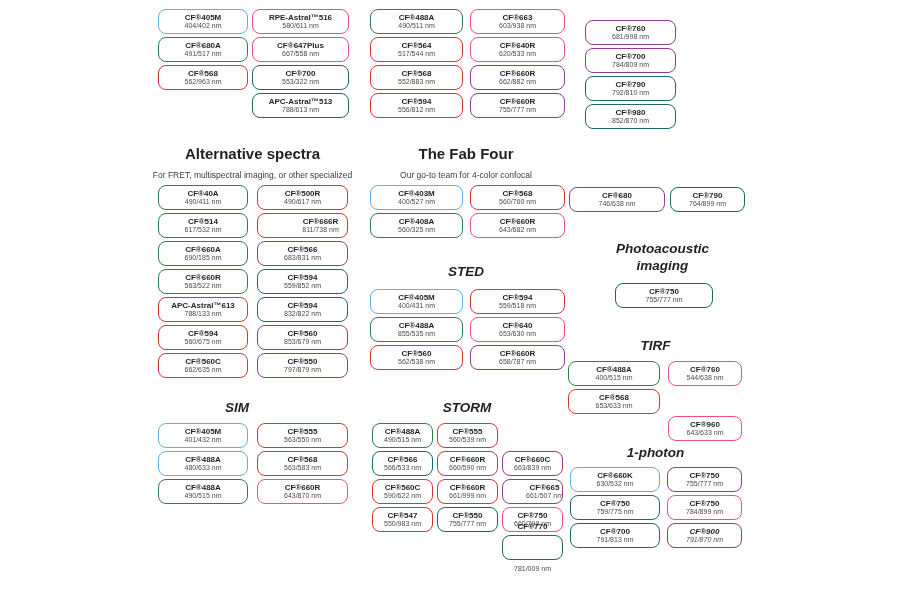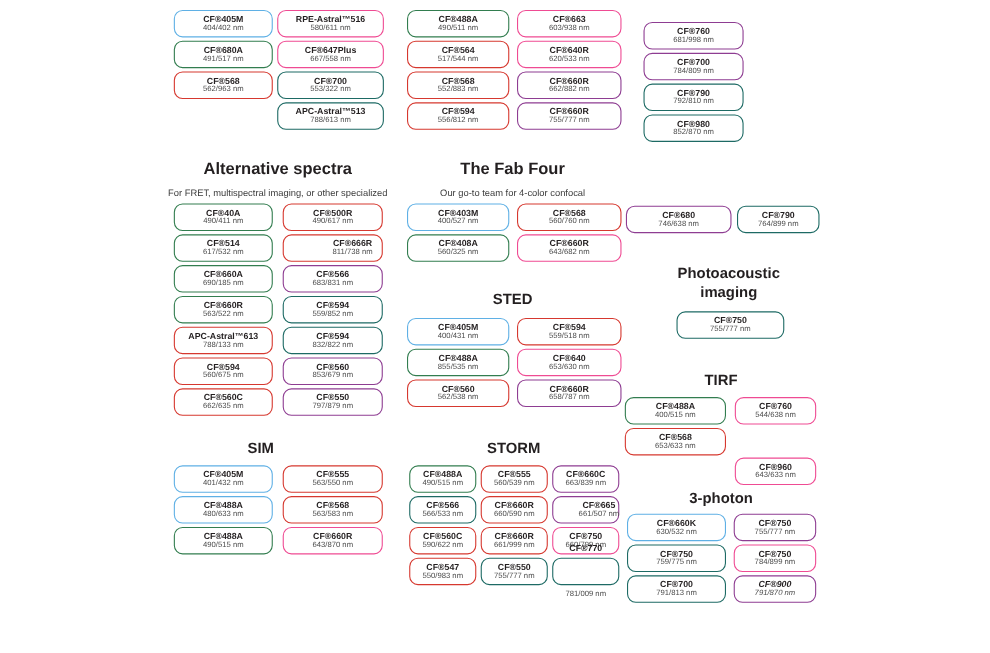--- a/index.html
+++ b/index.html
@@ -7,21 +7,21 @@
           font-family:"Liberation Sans",sans-serif;overflow:hidden;color:#231f20;}
   .col{position:absolute;}
   .dye-box{background:#fff;border:1.6px solid #888;border-radius:8px;height:25px;
            margin-bottom:3px;display:flex;flex-direction:column;align-items:center;
            justify-content:center;box-sizing:border-box;}
   .dye-name{font-size:8px;font-weight:700;line-height:9px;color:#231f20;white-space:nowrap;}
   .dye-val{font-size:7px;line-height:8px;color:#4a4a4a;white-space:nowrap;}
   .hdr{position:absolute;text-align:center;}
   .hdr .title{font-size:15px;font-weight:700;line-height:17px;}
   .hdr .subtitle{font-size:8.5px;color:#3b3b3b;margin-top:8px;line-height:10px;}
-  .sec-title{position:absolute;text-align:center;font-size:13.5px;font-weight:700;line-height:17px;}
+  .sec-title{position:absolute;text-align:center;font-size:13.5px;font-weight:700;line-height:17px;font-style:italic;}
 </style>
 </head>
 <body>
 
 <div class="canvas">
 
   <div class="col" style="left:158px;top:9px;width:90px">
       <div class="dye-box" style="border-color: rgb(95, 176, 229);">
         <div class="dye-name">CF®405M</div>
         <div class="dye-val">404/402 nm</div>
@@ -289,21 +289,21 @@
       <div class="dye-box" style="border-color: rgb(214, 56, 47);">
         <div class="dye-name">CF®660R</div>
         <div class="dye-val">661/999 nm</div>
       </div>
       <div class="dye-box" style="border-color: rgb(29, 106, 100);">
         <div class="dye-name">CF®550</div>
         <div class="dye-val">755/777 nm</div>
       </div>
     </div>
   <div class="col" style="left:502px;top:423px;width:61px">
-      <div class="dye-box" style="border-color: rgb(142, 61, 146);">
+      <div class="dye-box" style="border-color: rgb(142, 61, 146); margin-top: 28px;">
         <div class="dye-name">CF®660C</div>
         <div class="dye-val">663/839 nm</div>
       </div>
       <div class="dye-box" style="border-color: rgb(142, 61, 146); padding-left: 24px;">
         <div class="dye-name">CF®665</div>
         <div class="dye-val">661/507 nm</div>
       </div>
       <div class="dye-box" style="border-color: rgb(239, 75, 147);">
         <div class="dye-name">CF®750</div>
         <div class="dye-val">660/799 nm</div>
@@ -350,21 +350,21 @@
       <div class="dye-box" style="border-color: rgb(239, 75, 147);">
         <div class="dye-name">CF®760</div>
         <div class="dye-val">544/638 nm</div>
       </div>
       <div class="dye-box" style="border-color: rgb(239, 75, 147); margin-top: 30px;">
         <div class="dye-name">CF®960</div>
         <div class="dye-val">643/633 nm</div>
       </div>
     </div>
 
-  <div class="sec-title" style="left:568px;top:444px;width:175px">3-photon</div>
+  <div class="sec-title" style="left:568px;top:444px;width:175px">1-photon</div>
   <div class="col" style="left:570px;top:467px;width:90px">
       <div class="dye-box" style="border-color: rgb(95, 176, 229);">
         <div class="dye-name">CF®660K</div>
         <div class="dye-val">630/532 nm</div>
       </div>
       <div class="dye-box" style="border-color: rgb(29, 106, 100);">
         <div class="dye-name">CF®750</div>
         <div class="dye-val">759/775 nm</div>
       </div>
       <div class="dye-box" style="border-color: rgb(29, 106, 100);">

